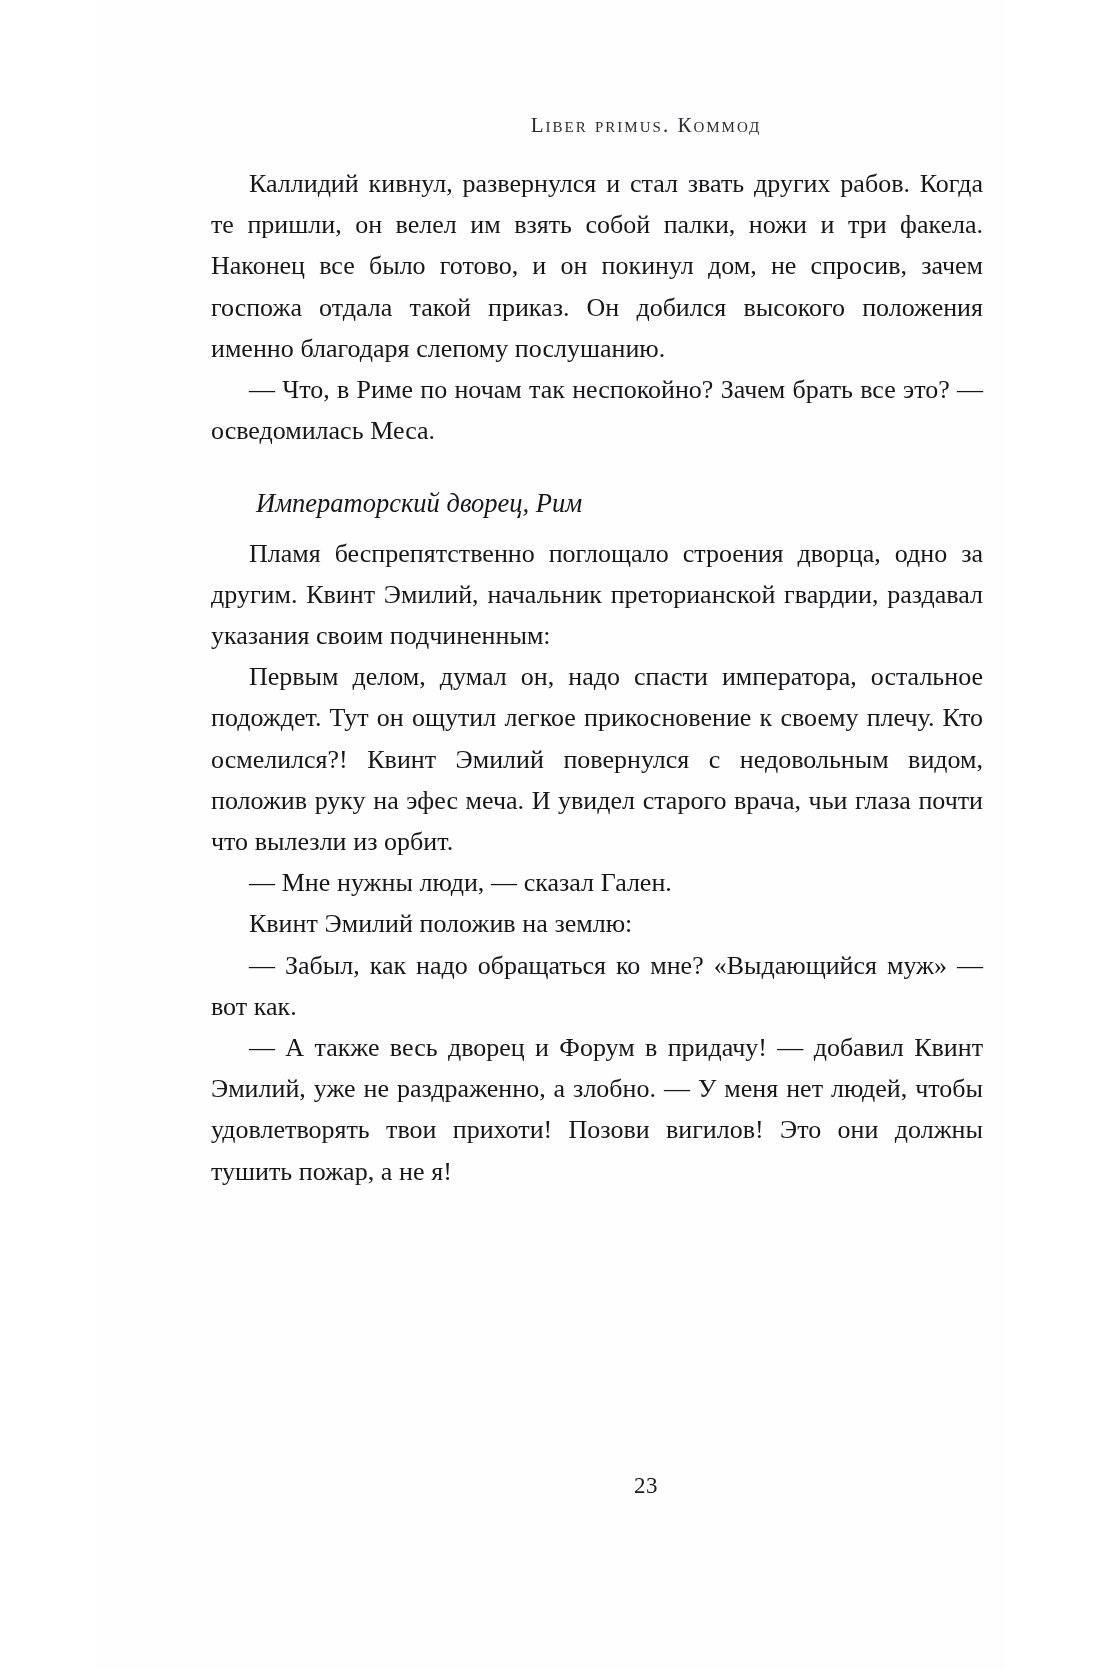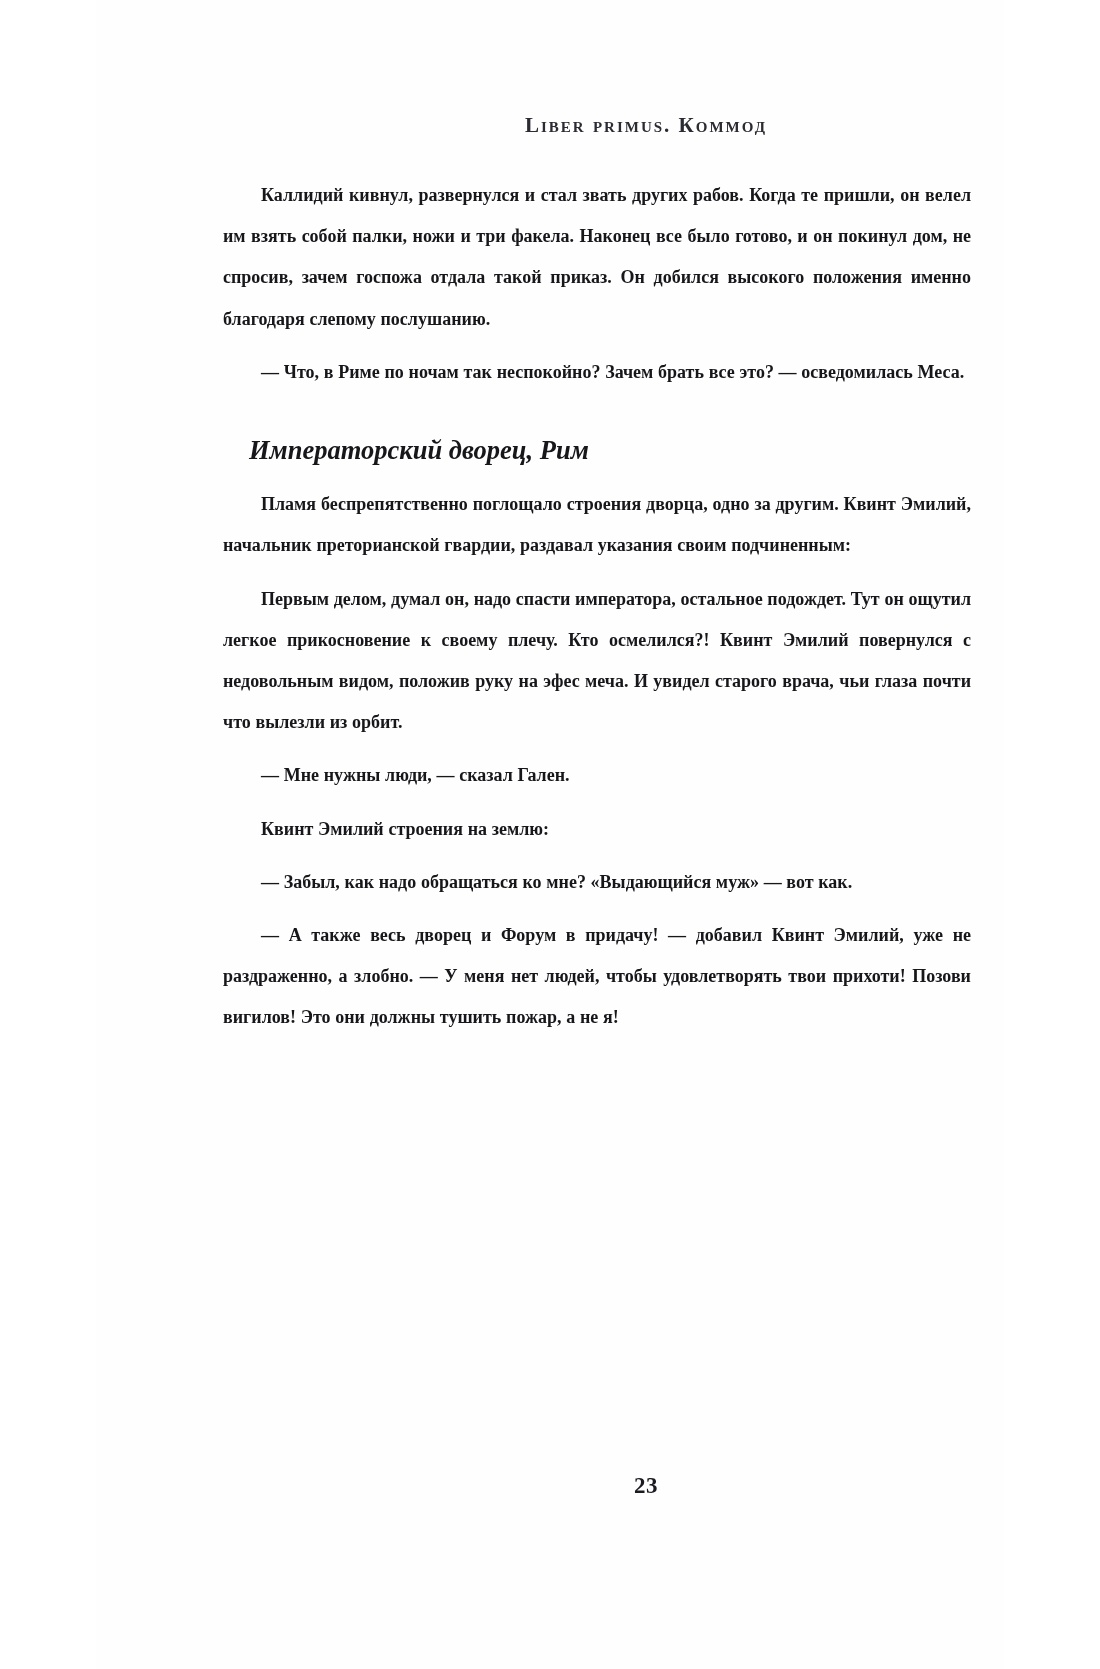--- a/index.html
+++ b/index.html
@@ -11,21 +11,20 @@
 
   .page {
     position: relative;
     width: 908px;
     height: 1669px;
     background: #fefefe;
     margin: 0 auto;
     overflow: hidden;
     font-family: "Liberation Serif", "DejaVu Serif", serif;
     color: #1a1a1a;
-    font-weight: bold;
   }
 
   
   .running-head {
     position: absolute;
     top: 113px;
     left: 0;
     width: 1100px;
     text-align: center;
     font-family: "Liberation Serif", "DejaVu Serif", serif;
@@ -39,33 +38,33 @@
 
   
   .text-column {
     position: absolute;
     top: 163px;
     left: 115px;
     width: 772px;
   }
 
   p.body-par {
-    margin: 12px;
-    font-size: 18px;
+    margin: 0;
+    font-size: 26px;
     line-height: 41.2px;
     text-align: justify;
     text-justify: inter-word;
     text-indent: 38px;
     color: #17171b;
     hyphens: manual;
     word-spacing: 0.2px;
   }
 
   p.scene-head {
-    margin: 0;
+    margin: 7px;
     padding-top: 25px;
     padding-bottom: 1px;
     font-size: 26.5px;
     line-height: 41.2px;
     font-style: italic;
     text-indent: 38px;
     text-align: left;
     color: #17171b;
   }
 
@@ -98,21 +97,21 @@
 
     <p class="scene-head">Императорский дворец, Рим</p>
 
     <p class="body-par">Пламя беспрепятственно поглощало строения дворца, одно за другим. Квинт Эмилий, начальник преторианской гвардии, раздавал указания своим подчиненным:</p>
 
 
     <p class="body-par">Первым делом, думал он, надо спасти императора, остальное подождет. Тут он ощутил легкое прикосновение к своему плечу. Кто осмелился?! Квинт Эмилий повернулся с недовольным видом, положив руку на эфес меча. И увидел старого врача, чьи глаза почти что вылезли из орбит.</p>
 
     <p class="body-par">— Мне нужны люди, — сказал Гален.</p>
 
-    <p class="body-par">Квинт Эмилий строения на землю:</p>
+    <p class="body-par">Квинт Эмилий положив на землю:</p>
 
     <p class="body-par">— Забыл, как надо обращаться ко мне? «Выдающийся муж» — вот как.</p>
 
 
 
 
     <p class="body-par">— А также весь дворец и Форум в придачу! — добавил Квинт Эмилий, уже не раздраженно, а злобно. — У меня нет людей, чтобы удовлетворять твои прихоти! Позови вигилов! Это они должны тушить пожар, а не я!</p>
 
   </div>
 

